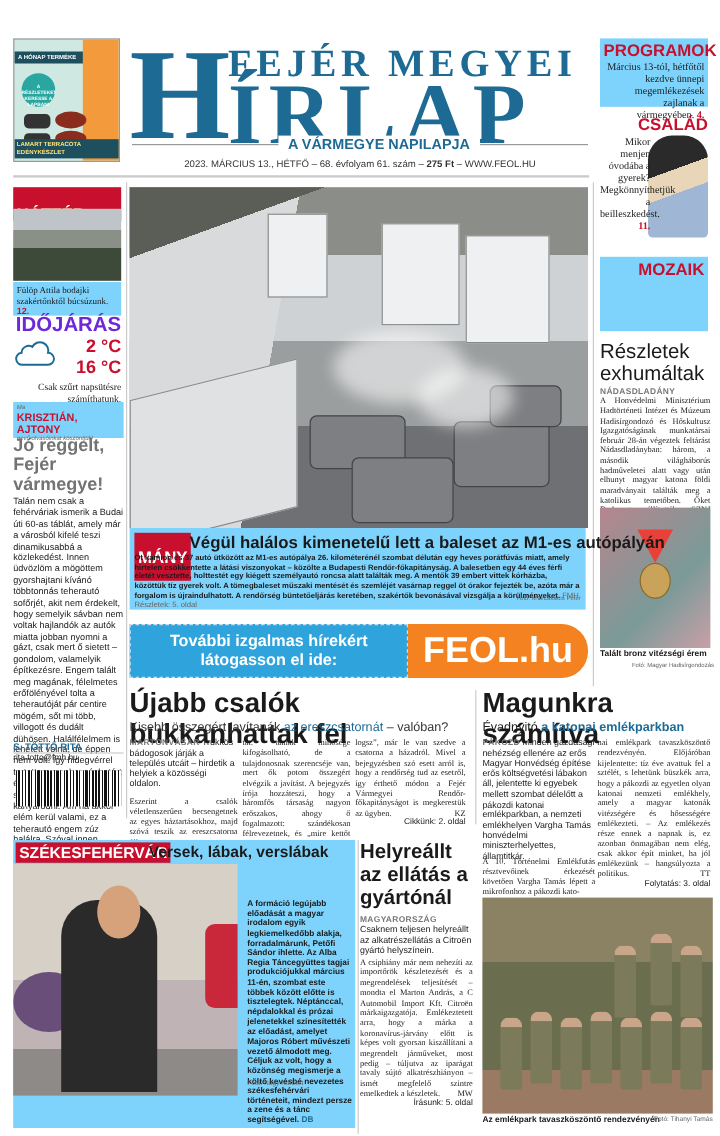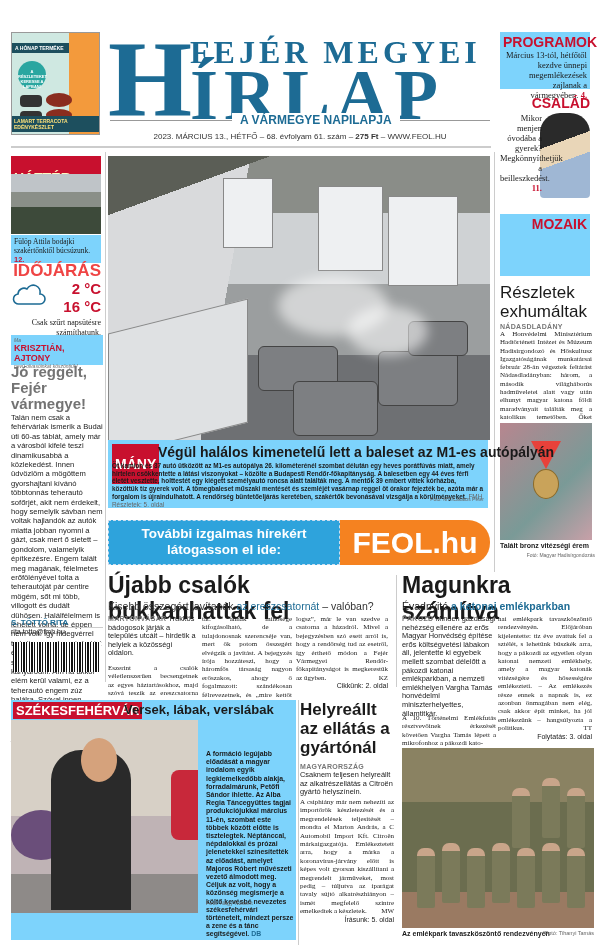--- a/index.html
+++ b/index.html
@@ -36,21 +36,21 @@
 .kicker{font:bold 7px "Liberation Sans",sans-serif;color:#777;letter-spacing:.3px}
 #medal{left:500px;top:423px;width:92px;height:117px;background:linear-gradient(135deg,#b7868f,#7a9a97 60%,#c8a0a8);overflow:hidden}
 #medal .rib{position:absolute;left:31px;top:18px;width:30px;height:28px;background:#e8413a;clip-path:polygon(0 0,100% 0,50% 100%)}
 #medal .coin{position:absolute;left:33px;top:46px;width:26px;height:30px;border-radius:50%;background:#c9a35a;border:1px solid #8a6a2a}
 #medal-cap{left:500px;top:542px;width:95px;font:bold 7px "Liberation Sans",sans-serif}
 #medal-credit{left:500px;top:552px;width:95px;font:5px "Liberation Sans",sans-serif;color:#666;text-align:right}
 
 #hatter-h{left:11px;top:156px;width:90px;height:18px;background:#c8102e;color:#fef9c3;font:bold 14px "Liberation Sans",sans-serif;padding:14px 3px}
 #hatter-img{left:11px;top:174px;width:90px;height:60px;background:linear-gradient(180deg,#bfc4c8 0 30%,#8a8f88 30% 55%,#3d4a3a 55%)}
 #hatter-txt{left:11px;top:235px;width:90px;height:28px;font:7.5px "Liberation Serif",serif;padding:2px 3px;line-height:9px}
-#weather-h{left:11px;top:262px;width:90px;text-align:right;font:bold 17px "Liberation Sans",sans-serif;color:#ef4444;line-height:18px}
+#weather-h{left:11px;top:262px;width:90px;text-align:right;font:bold 17px "Liberation Sans",sans-serif;color:#6d28d9;line-height:18px}
 #t1,#t2{left:30px;width:71px;text-align:right;font:bold 15px "Liberation Sans",sans-serif;color:#c8102e}
 #t1{top:280px}#t2{top:298px}
 #cloud{left:12px;top:282px;width:34px;height:24px}
 #weather-txt{left:11px;top:318px;width:90px;text-align:right;font:8px "Liberation Serif",serif;line-height:10px}
 #nameday{left:11px;top:335px;width:92px;height:30px;padding:2px 3px}
 #nameday .ma{font:italic 5px "Liberation Sans",sans-serif;color:#666}
 #nameday .names{font:bold 9px "Liberation Sans",sans-serif;color:#c8102e}
 #nameday .thx{font:italic 5px "Liberation Sans",sans-serif;color:#666}
 #jo-h{left:11px;top:364px;width:92px;font:bold 15px "Liberation Sans",sans-serif;color:#737373;line-height:16px}
 #column{left:11px;top:413px;width:92px;font:7.6px "Liberation Sans",sans-serif;line-height:9.4px}

